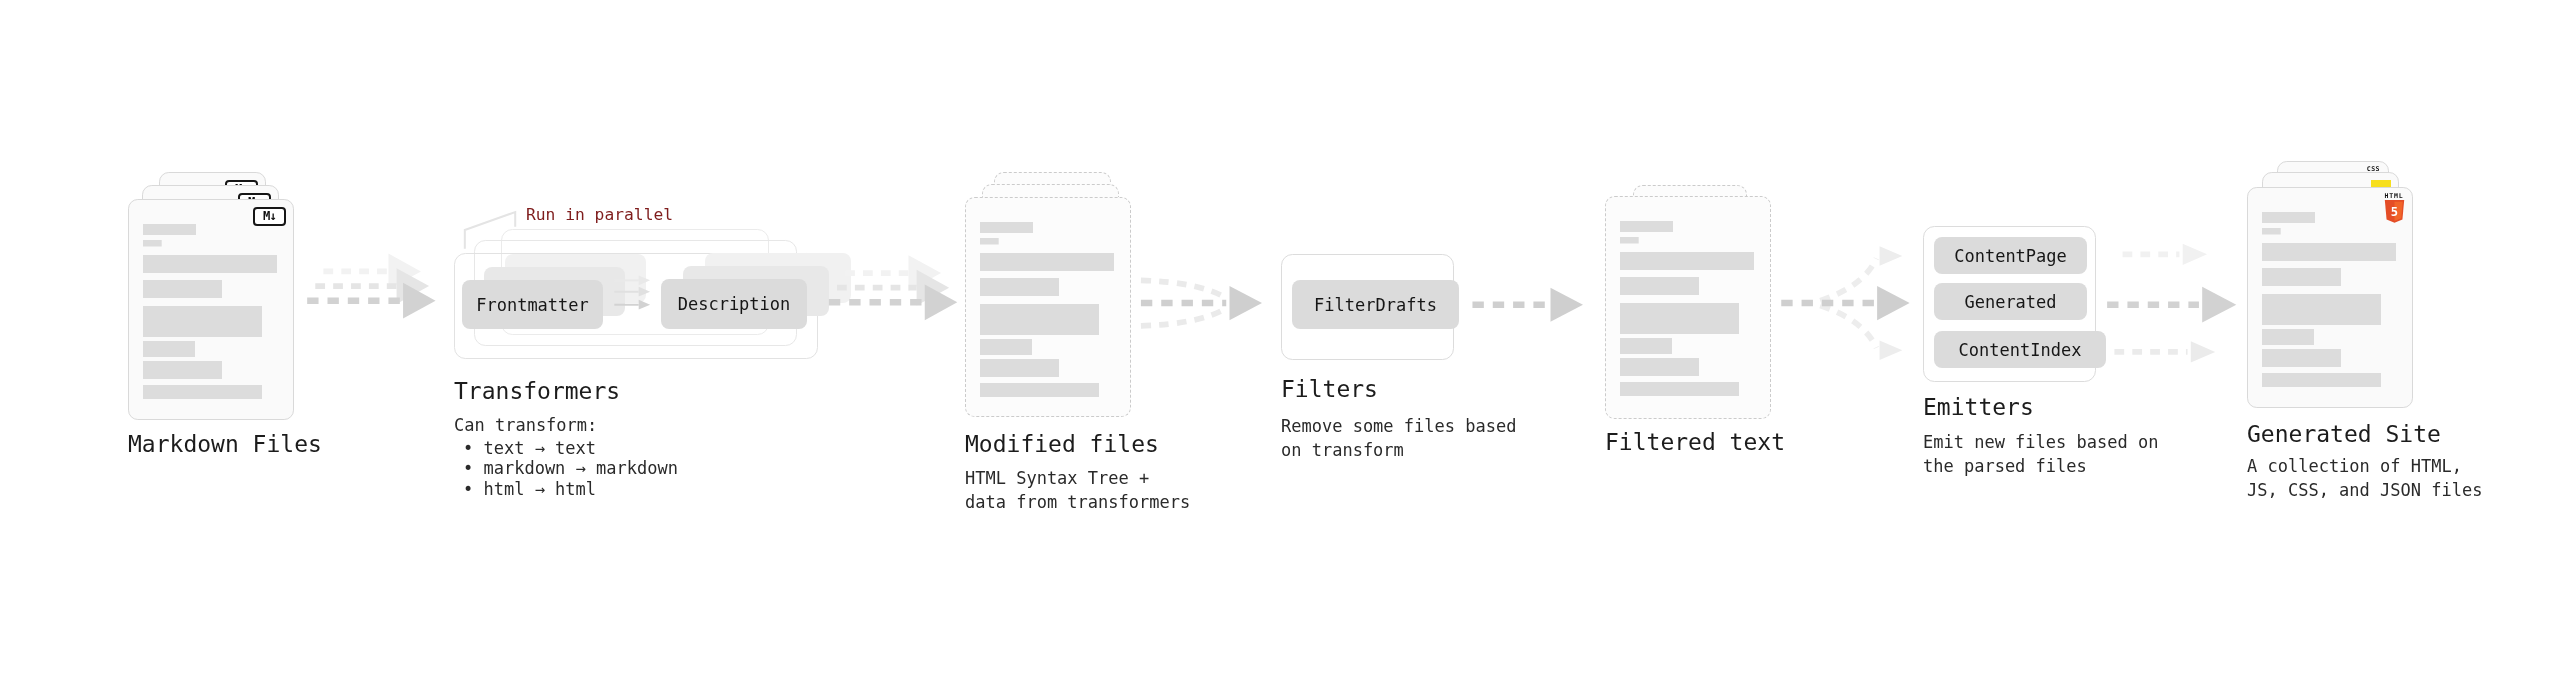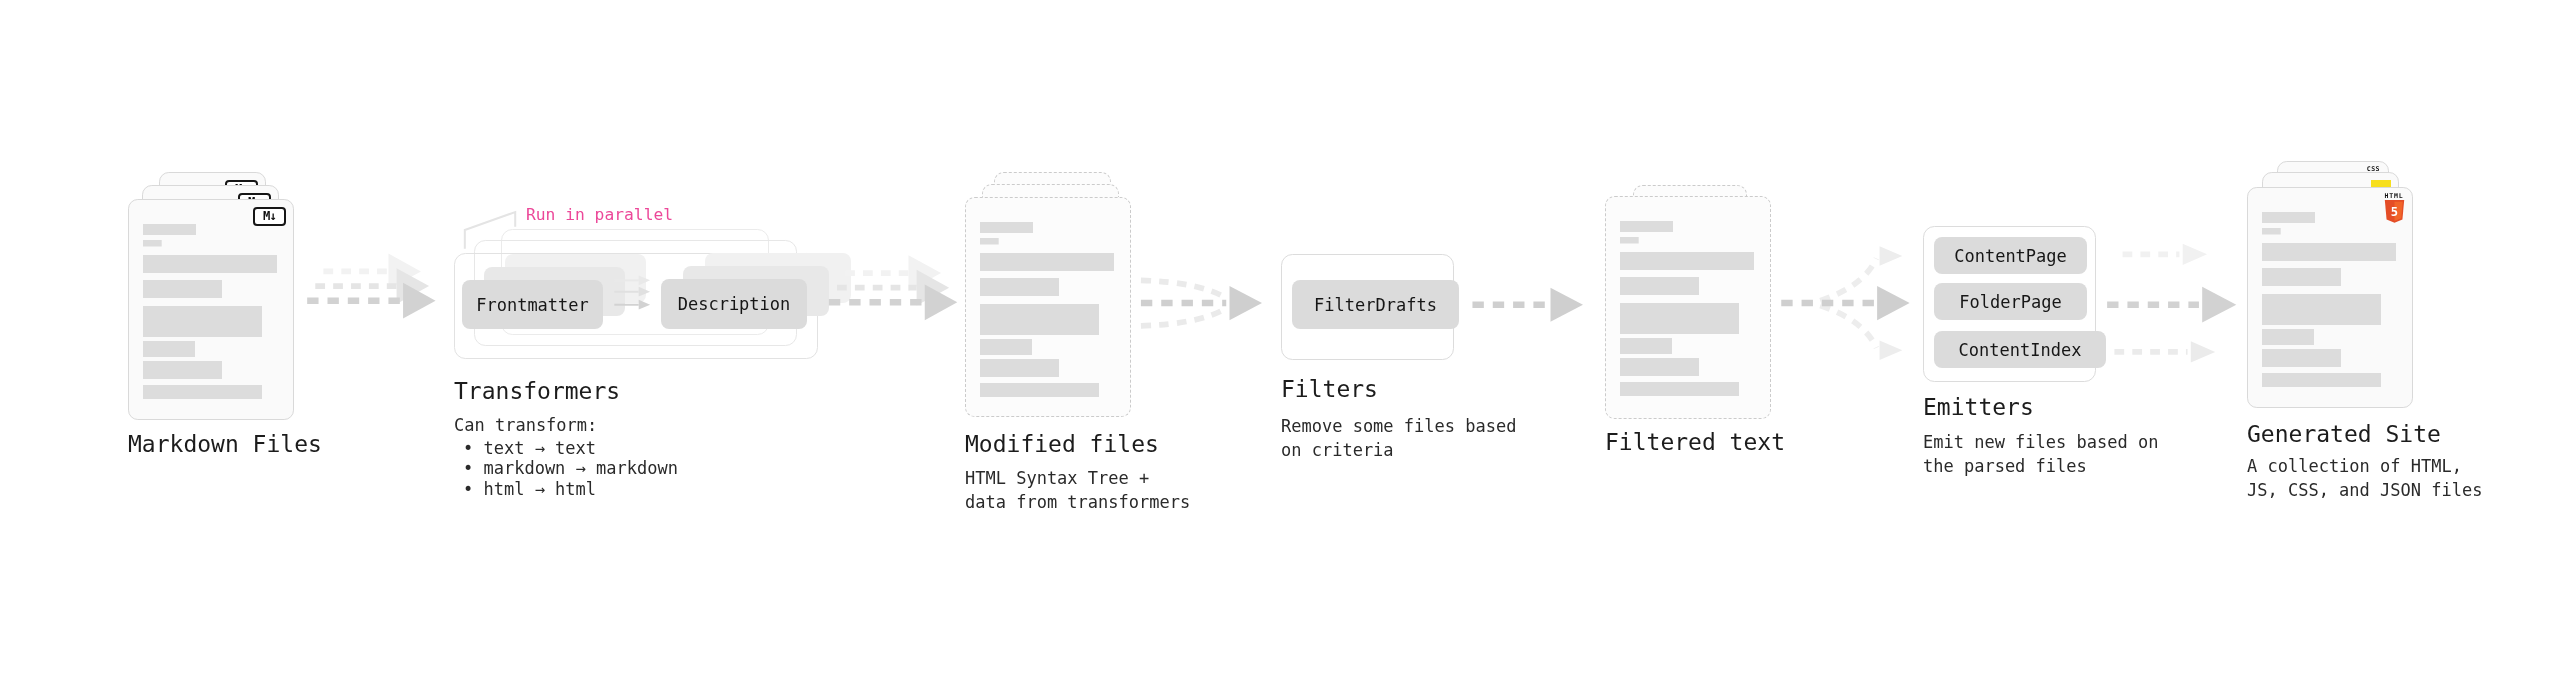--- a/index.html
+++ b/index.html
@@ -34,21 +34,21 @@
   .obox.strong { border-color:#DCDCDC; }
   .pill {
     position:absolute; background:#DBDBDB; border-radius:8.1px; box-sizing:border-box;
     display:flex; align-items:center; justify-content:center; font-size:17px; color:#161616;
   }
   .pill.ghost1 { background:#E8E8E8; }
   .pill.ghost2 { background:#F1F1F1; }
   
   .label { position:absolute; font-size:23px; line-height:26px; color:#1c1c1c; white-space:pre; }
   .desc  { position:absolute; font-size:17px; line-height:20.3px; color:#2a2a2a; white-space:pre; }
-  .note  { position:absolute; font-size:16.3px; line-height:18px; color:#ec4899; white-space:pre; }
+  .note  { position:absolute; font-size:16.3px; line-height:18px; color:#7f1d1d; white-space:pre; }
   
   .css-badge { position:absolute; top:4.1px; right:5.7px; width:18px; text-align:center; }
   .css-txt { font-size:6.5px; font-weight:bold; line-height:6.5px; color:#111; letter-spacing:0.4px; }
   .css-bar { height:2.4px; background:#2563EB; margin-top:0.8px; border-radius:0.8px; }
   .js-badge { position:absolute; top:6.5px; right:7.3px; width:19.5px; height:9px; background:#F7DF1E; }
   .html5-badge { position:absolute; top:4.9px; right:6.5px; width:23px; text-align:center; }
   .html-txt { font-size:6.5px; font-weight:bold; line-height:7.3px; letter-spacing:0.8px; color:#111; }
   .overlay { position:absolute; left:0; top:0; pointer-events:none; }
 </style>
 </head>
@@ -100,35 +100,35 @@
     <div class="label" style="left:965px;top:431px">Modified files</div>
     <div class="desc" style="left:965px;top:468px">HTML Syntax Tree +</div>
     <div class="desc" style="left:965px;top:492px">data from transformers</div>
   </div>
 
   <div>
     <div class="obox strong" style="left:1281px;top:254px;width:173px;height:106px"></div>
     <div class="pill" style="left:1292px;top:280px;width:167px;height:49px">FilterDrafts</div>
     <div class="label" style="left:1281px;top:376px">Filters</div>
     <div class="desc" style="left:1281px;top:416px">Remove some files based</div>
-    <div class="desc" style="left:1281px;top:440px">on criteria</div>
+    <div class="desc" style="left:1281px;top:440px">on transform</div>
   </div>
 
   <div>
     <div class="doc dashed" style="left:1633px;top:185px;width:114px;height:49px"></div>
     <div class="doc dashed" style="left:1605px;top:196px;width:166px;height:223px">
       <div class="bars"></div>
     </div>
     <div class="label" style="left:1605px;top:429px">Filtered text</div>
   </div>
 
   <div>
     <div class="obox strong" style="left:1923px;top:226px;width:173px;height:156px"></div>
     <div class="pill" style="left:1934px;top:237px;width:153px;height:37px">ContentPage</div>
-    <div class="pill" style="left:1934px;top:283px;width:153px;height:37px">FolderPage</div>
+    <div class="pill" style="left:1934px;top:283px;width:153px;height:37px">Generated</div>
     <div class="pill" style="left:1934px;top:331px;width:172px;height:37px">ContentIndex</div>
     <div class="label" style="left:1923px;top:394px">Emitters</div>
     <div class="desc" style="left:1923px;top:432px">Emit new files based on</div>
     <div class="desc" style="left:1923px;top:456px">the parsed files</div>
   </div>
 
   <div>
     <div class="doc" style="left:2277px;top:161px;width:112px;height:57px">
       <div class="css-badge">
         <div class="css-txt">CSS</div>

